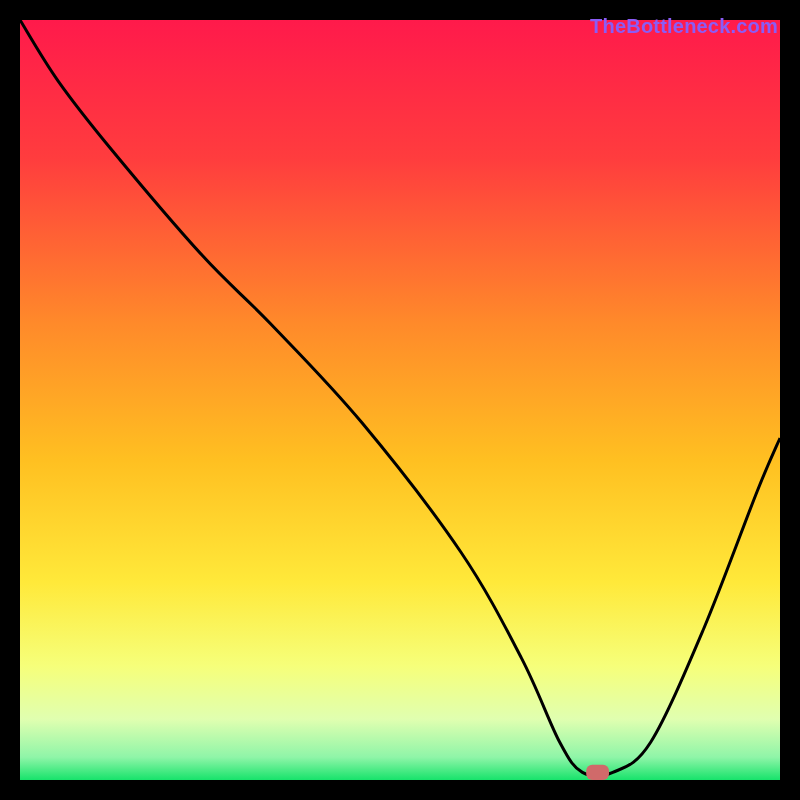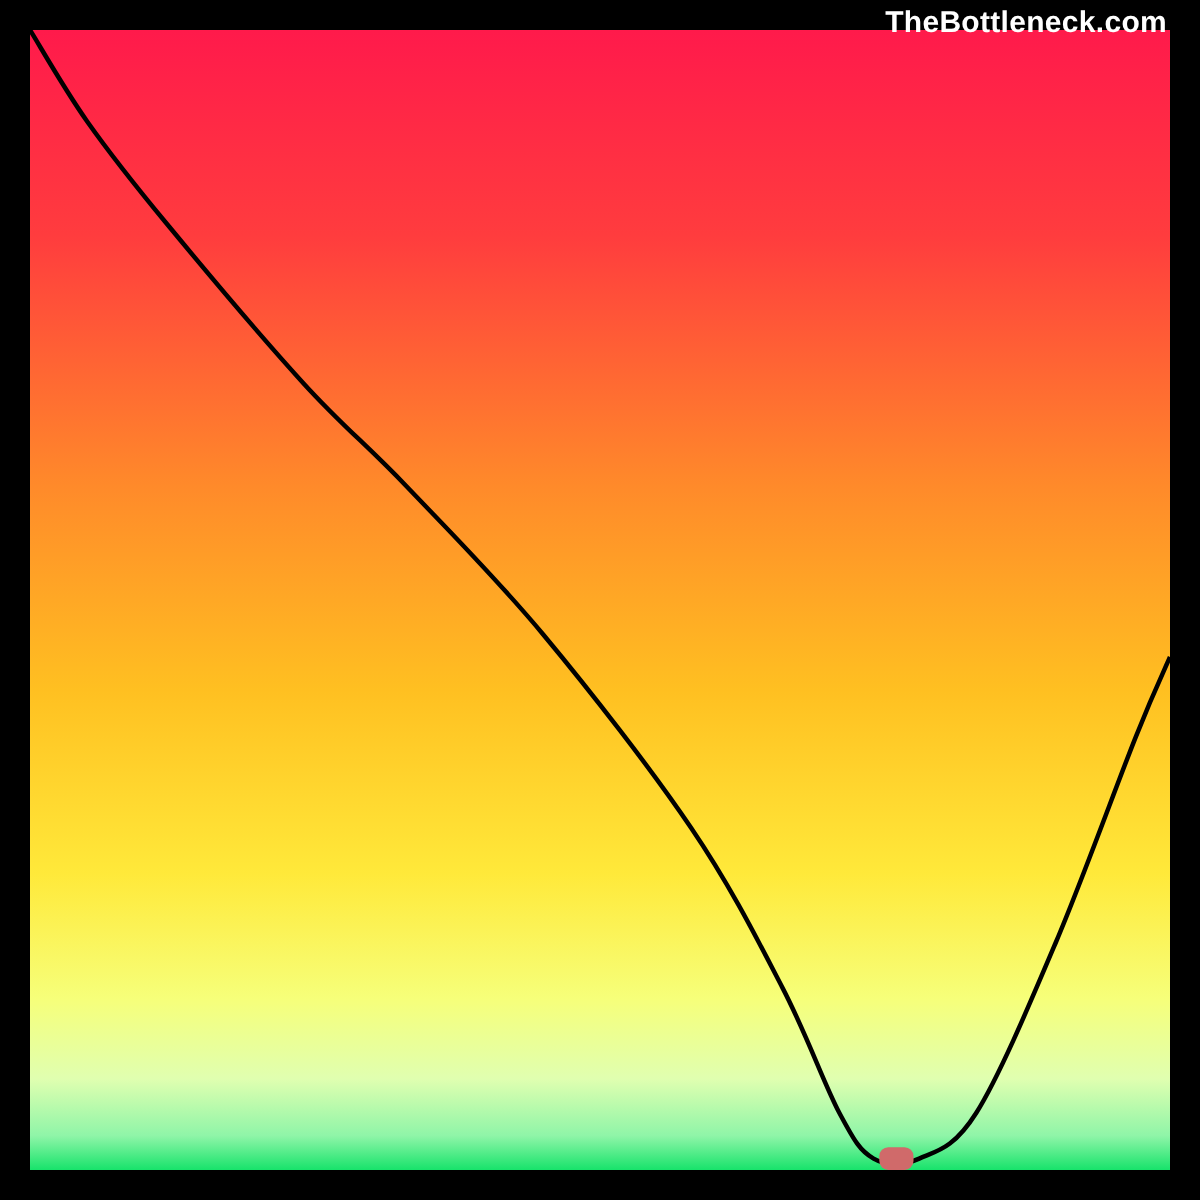--- a/index.html
+++ b/index.html
@@ -13,26 +13,26 @@
   .frame {
     position: absolute;
     left: 20px;
     top: 20px;
     width: 760px;
     height: 760px;
     background: #000;
   }
   .watermark {
     position: absolute;
-    top: 4px;
+    top: 15px;
     right: 22px;
     font-family: Arial, Helvetica, sans-serif;
     font-size: 20px;
     font-weight: 600;
-    color: #ffffff;
+    color: #8b5cf6;
     letter-spacing: 0.2px;
   }
   svg {
     position: absolute;
     left: 20px;
     top: 20px;
   }
 </style>
 </head>
 <body>

